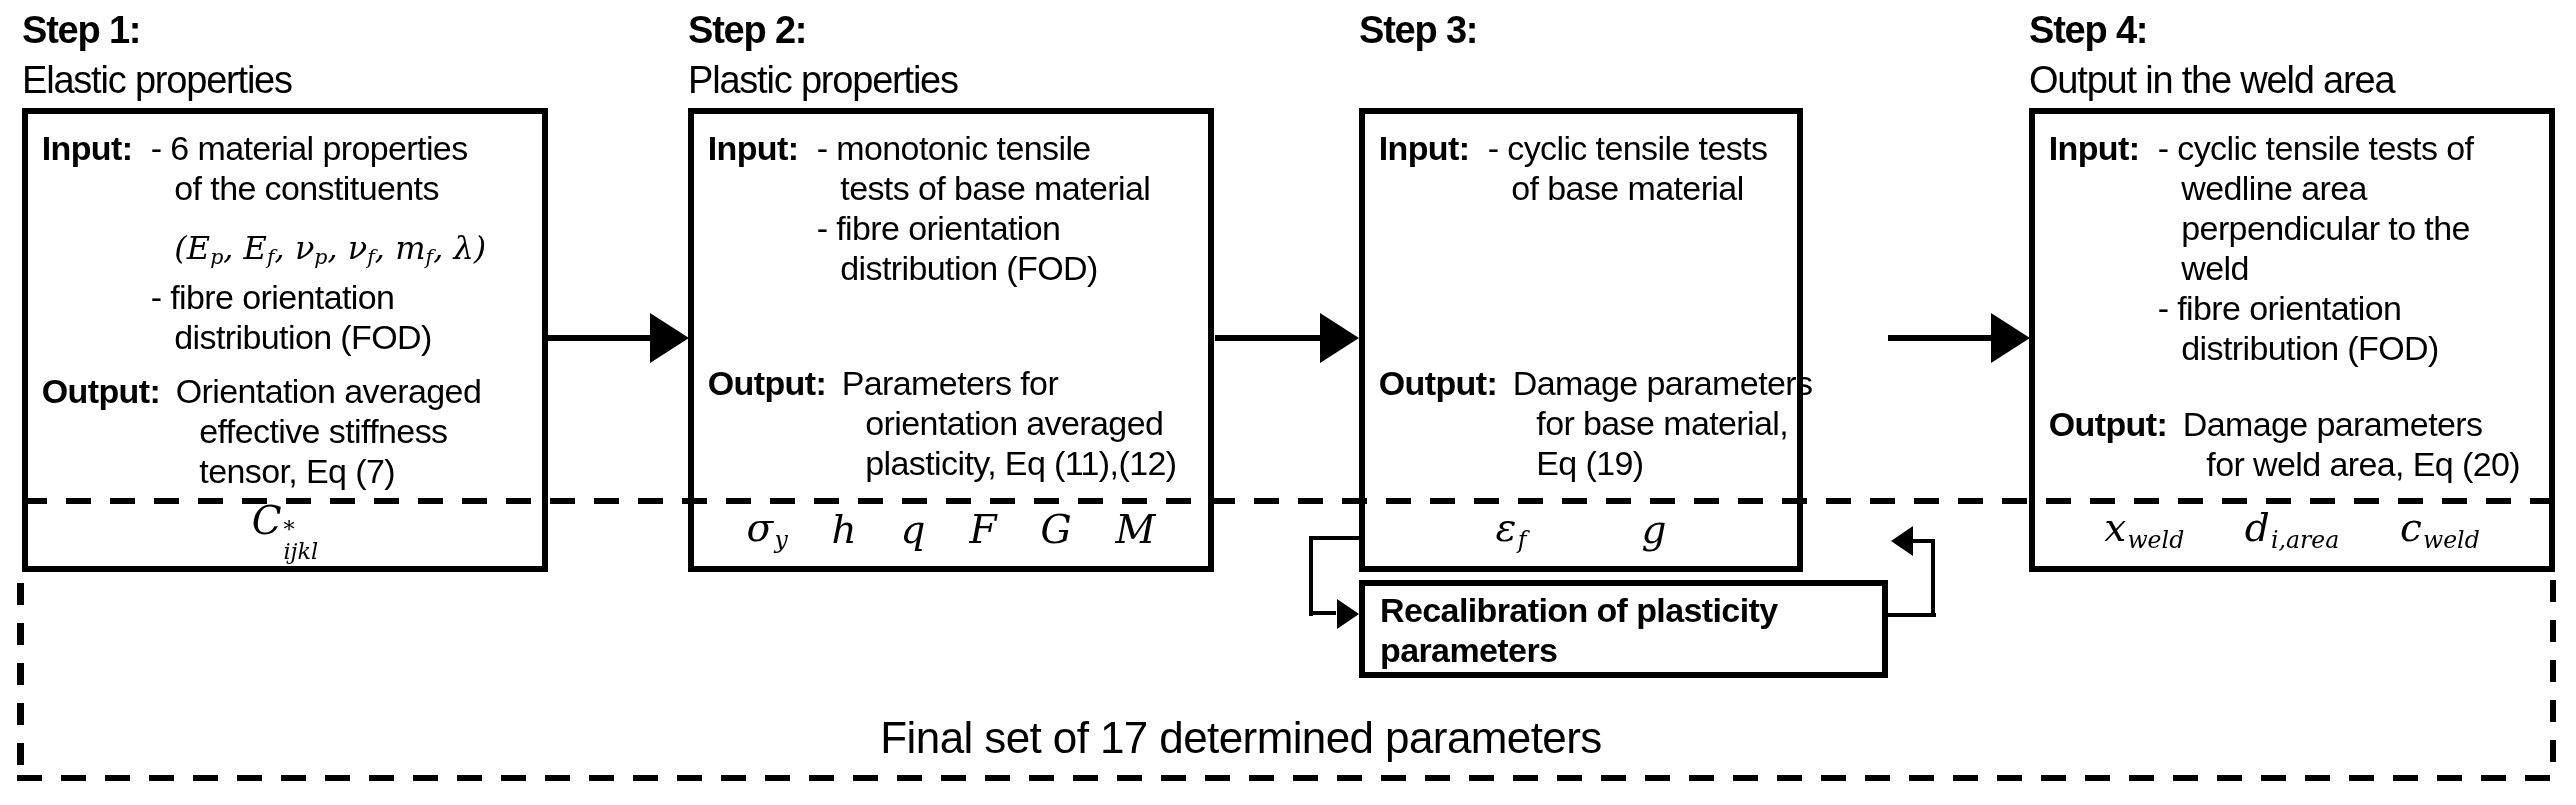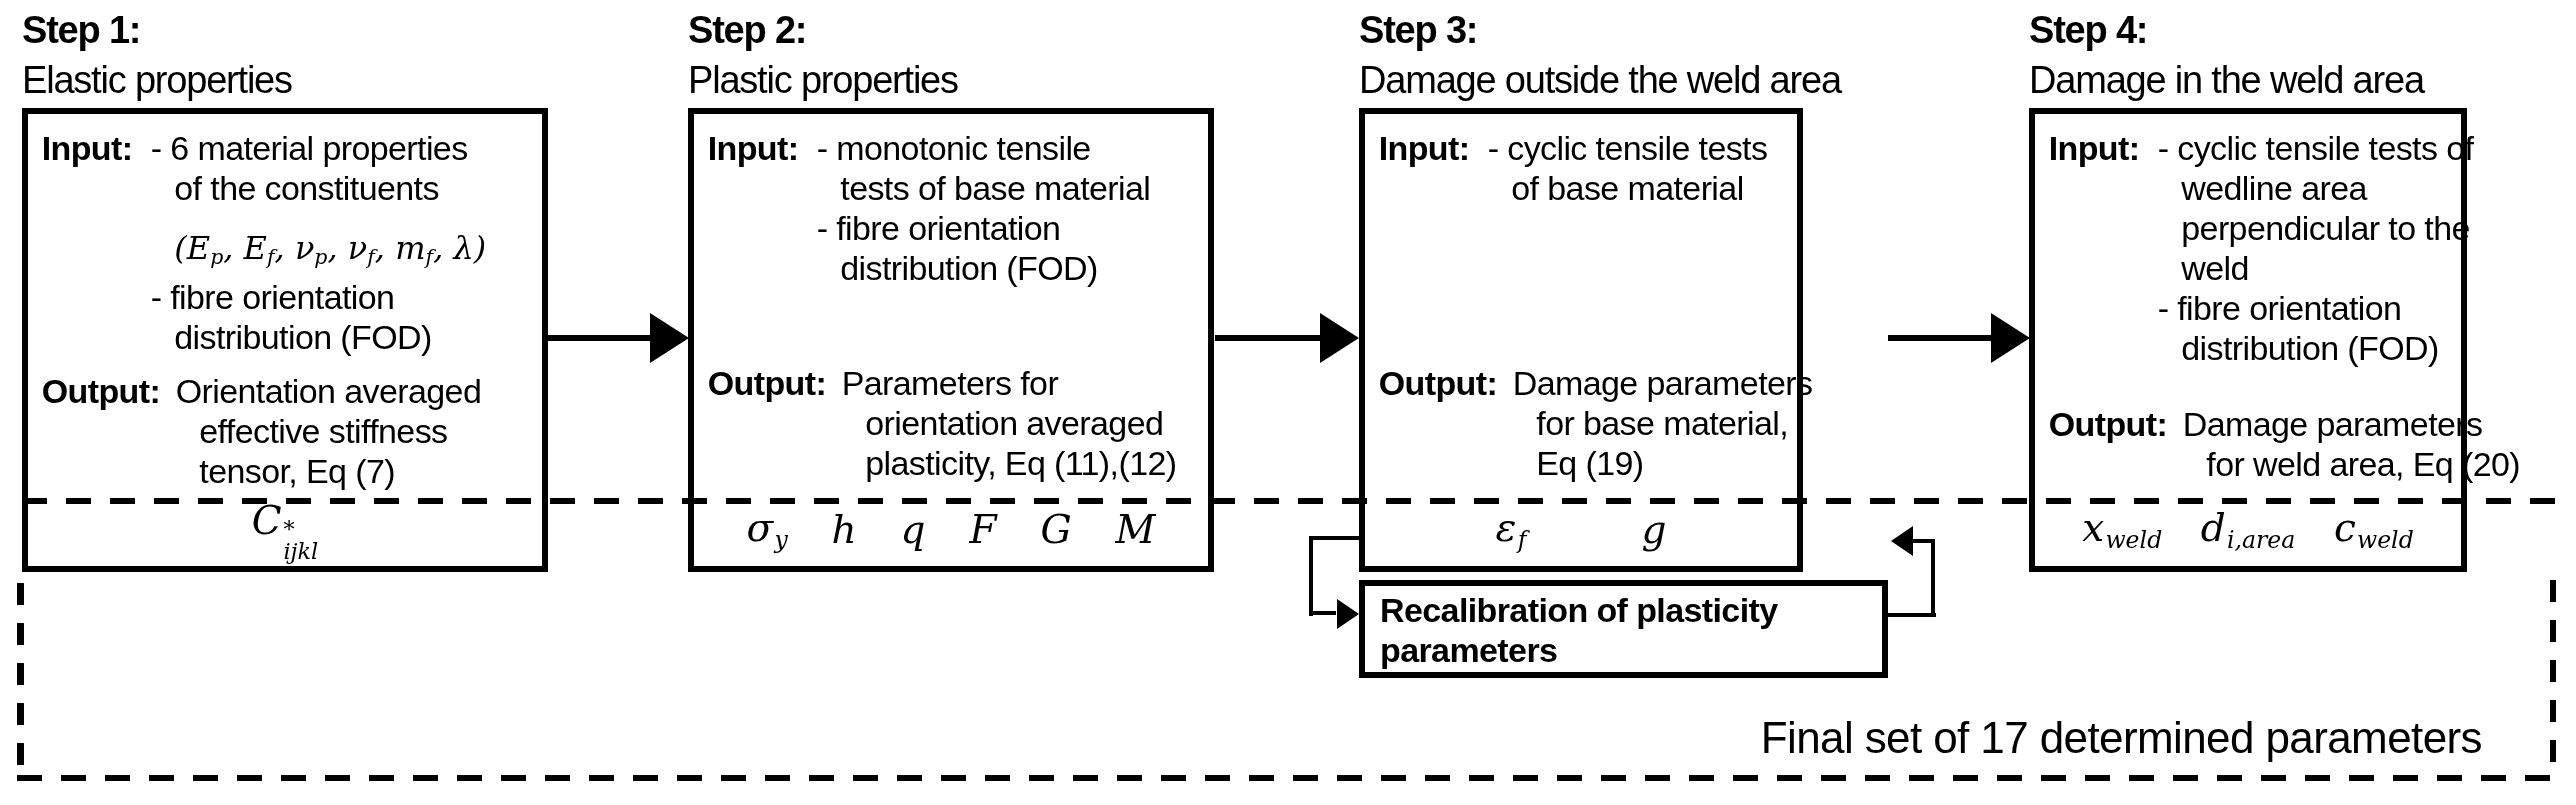--- a/index.html
+++ b/index.html
@@ -5,21 +5,21 @@
   html,body{margin:0;padding:0;background:#ffffff;}
   .canvas{
     position:relative;width:2576px;height:805px;background:#ffffff;
     font-family:"Liberation Sans",sans-serif;color:#000;overflow:hidden;
   }
   
   .step{position:absolute;top:0;height:100%;}
   .s1{left:22px;width:526px;}
   .s2{left:688px;width:526px;}
   .s3{left:1359px;width:444px;}
-  .s4{left:2029px;width:438px;}
+  .s4{left:2029px;width:526px;}
   .title{position:absolute;top:5px;left:0;white-space:nowrap;font-size:38px;line-height:50px;letter-spacing:-1.2px;}
   .t1{font-weight:bold;}
   
   .box{
     position:absolute;left:0;right:0;top:108px;height:464px;box-sizing:border-box;
     border:6.2px solid #000;padding:13.7px 11.2px 0 13.7px;
     font-size:34px;line-height:40px;letter-spacing:-0.6px;background:transparent;
   }
   .io{display:flex;align-items:flex-start;}
   .lbl{font-weight:bold;flex:0 0 auto;}
@@ -63,21 +63,21 @@
   .tri-ls{position:absolute;width:0;height:0;
     border-top:15px solid transparent;border-bottom:15px solid transparent;border-right:22.4px solid #000;}
   
   .dash-h{position:absolute;height:6.2px;background:repeating-linear-gradient(90deg,#000 0 25px,transparent 25px 44px);}
   .dash-v{position:absolute;width:6.2px;background:repeating-linear-gradient(180deg,#000 0 22.4px,transparent 22.4px 40px);}
   .dash-top{left:22px;top:498px;width:2536px;}
   .dash-left{left:17.4px;top:583px;height:195px;}
   .dash-right{left:2550px;top:580px;height:198px;}
   .dash-bottom{left:17.4px;top:775px;width:2540px;}
   .final{
-    position:absolute;left:0;top:713px;width:2482px;text-align:right;
+    position:absolute;left:0;top:713px;width:2482px;text-align:center;
     font-size:44px;letter-spacing:-0.6px;
   }
 </style>
 </head>
 <body>
 
 <div class="canvas">
 
   <div class="dash-h dash-top"></div>
   <div class="dash-v dash-left"></div>
@@ -164,21 +164,20 @@
           <span class="sym">
             <span>M</span>
           </span>
         </div>
     </div>
   </div>
 
   <div class="step s3">
     <div class="title">
       <div class="t1">Step 3:</div>
-      <div class="t2">Damage outside the weld area</div>
     </div>
     <div class="box">
       <div class="io in">
         <span class="lbl lbl-in">Input:</span>
         <div class="lines">
             <div class="line">- cyclic tensile tests</div>
             <div class="line ind">of base material</div>
           </div>
       </div>
       <div class="io out">
@@ -197,21 +196,21 @@
           <span class="sym">
             <span>g</span>
           </span>
         </div>
     </div>
   </div>
 
   <div class="step s4">
     <div class="title">
       <div class="t1">Step 4:</div>
-      <div class="t2">Damage in the weld area</div>
+      <div class="t2">Output in the weld area</div>
     </div>
     <div class="box">
       <div class="io in">
         <span class="lbl lbl-in">Input:</span>
         <div class="lines">
             <div class="line">- cyclic tensile tests of</div>
             <div class="line ind">wedline area</div>
             <div class="line ind">perpendicular to the</div>
             <div class="line ind">weld</div>
             <div class="line">- fibre orientation</div>

